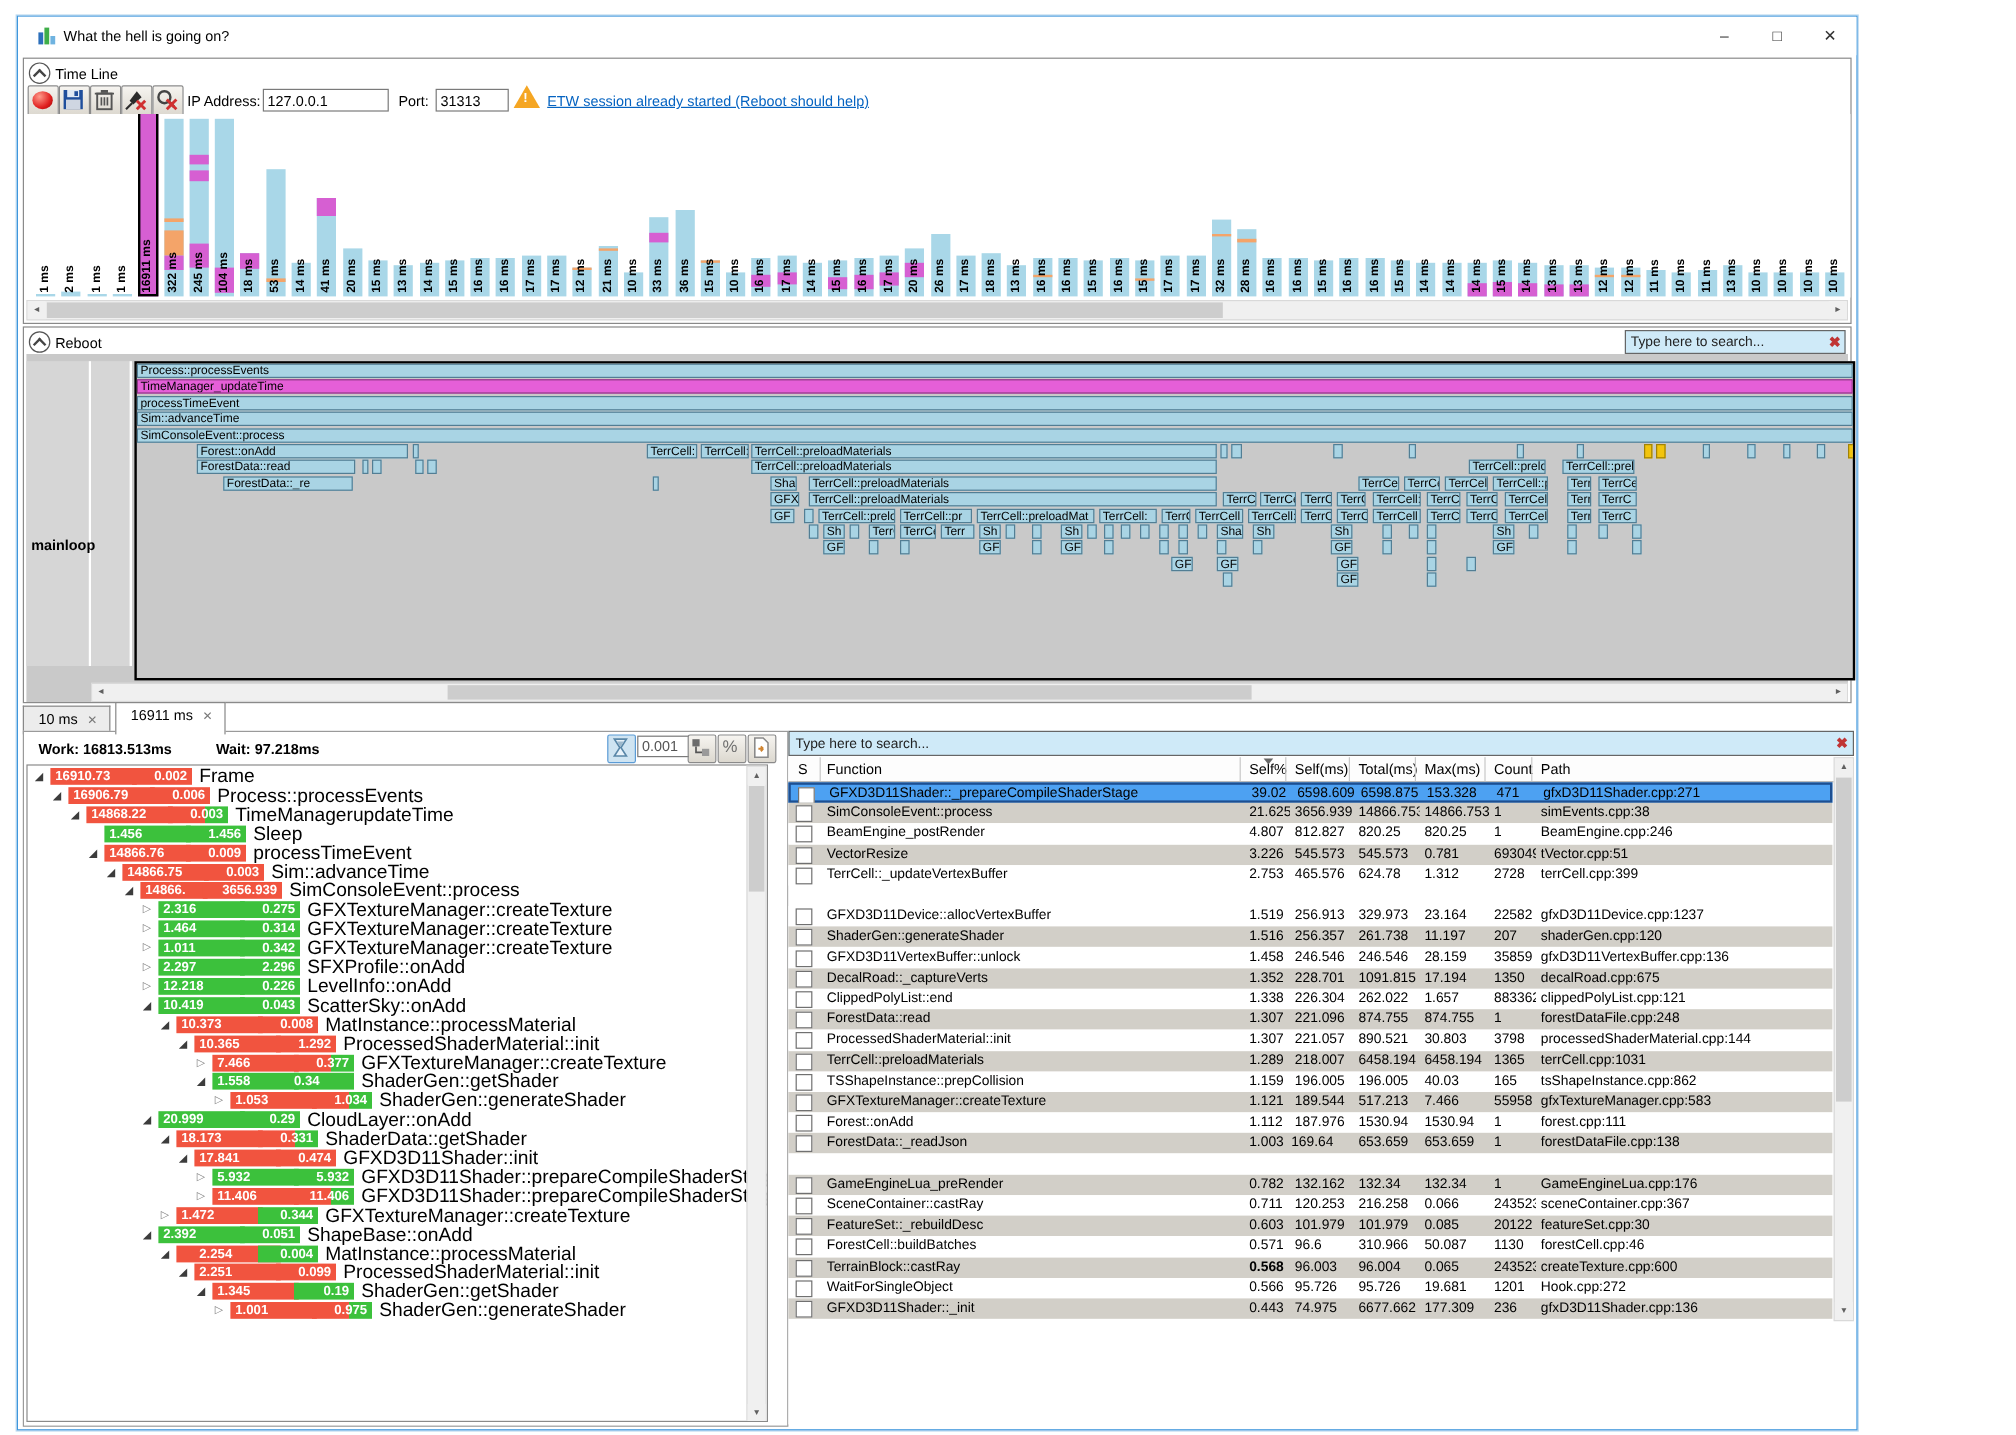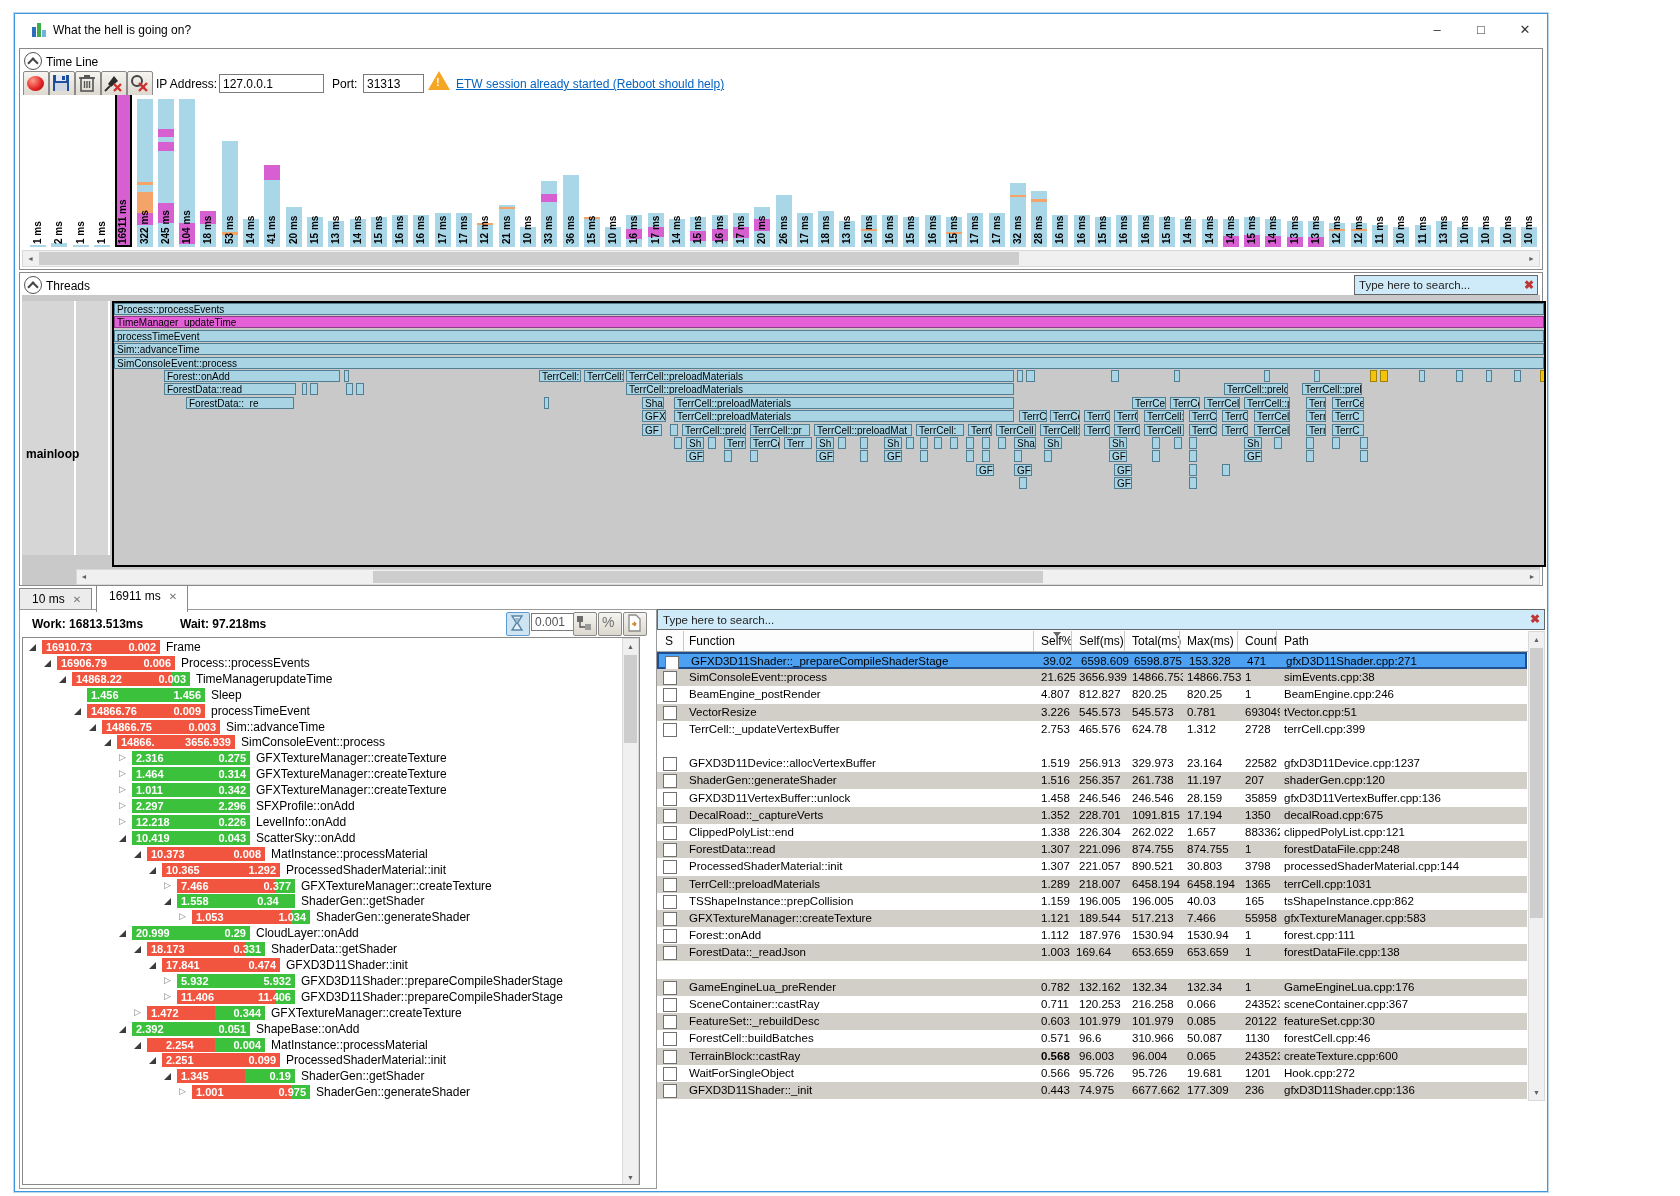--- a/index.html
+++ b/index.html
@@ -34,21 +34,21 @@
   .fseg{position:absolute;top:0;height:12px;background:#a9d4e4;border:1px solid #527e94;box-sizing:border-box;font-size:10px;line-height:11px;white-space:nowrap;overflow:hidden;padding-left:2px;color:#000;}
   .fseg.m{background:#e55fd8;border-color:#8e3a86;}
   .fseg.y{background:#f2c40d;border-color:#a08206;}
   
   .tab{position:absolute;border:1px solid #888;border-bottom:none;background:#ececec;font-size:12px;}
   .tab.active{background:#fff;z-index:3;}
   .tab .x{color:#777;font-size:10px;margin-left:8px;}
   .tarrow-open{position:absolute;width:0;height:0;border-left:7px solid transparent;border-bottom:7px solid #3c3c3c;margin-top:4px;}
   .tarrow-closed{position:absolute;font-size:9px;color:#808080;margin-top:1px;}
   .badge{position:absolute;height:14px;font-size:11px;font-weight:700;color:#fff;line-height:14px;overflow:hidden;}
-  .tlabel{position:absolute;font-size:12px;line-height:15px;white-space:nowrap;}
+  .tlabel{position:absolute;font-size:16px;line-height:15px;white-space:nowrap;}
   
   .grid-header-cell{position:absolute;top:0;height:20px;font-size:12px;line-height:20px;}
   .grid-cell{position:absolute;font-size:11.5px;line-height:17px;white-space:nowrap;overflow:hidden;}
   .cbx{position:absolute;left:6px;top:2px;width:12px;height:12px;border:1px solid #707070;background:#fff;}
   .vline{position:absolute;top:0;bottom:0;width:1px;background:#c8c8c8;}
   .search-x{position:absolute;color:#c03535;font-weight:700;font-size:12px;}
   input{outline:none;}
   input::placeholder{color:#222;opacity:1;}
 </style>
 </head>
@@ -321,21 +321,21 @@
 
     <div class="sb-track" style="left:2px;top:201px;width:1516px;height:15px;">
       <div class="sb-btn" style="left:0;top:0;width:15px;height:15px;font-size:7px;line-height:15px;">◄</div>
       <div class="sb-btn" style="right:0;top:0;width:15px;height:15px;font-size:7px;line-height:15px;">►</div>
       <div class="sb-thumb" style="left:16px;top:1px;width:980px;height:13px;"></div>
     </div>
   </div>
 
   <div class="panel" style="left:4px;top:258px;width:1522px;height:312px;">
     <div class="collapse-circle" style="left:4px;top:3px;"></div>
-    <div class="panel-title" style="left:26px;top:6px;">Threads</div>
+    <div class="panel-title" style="left:26px;top:6px;">Reboot</div>
     <div class="abs" style="right:4px;top:2px;width:182px;height:18px;background:#cfeaf8;border:1px solid #666;">
       <input style="position: absolute; left: 2px; top: 1px; width: 158px; height: 14px; border: none; background: transparent; font-size: 11.5px; font-family: &quot;Liberation Sans&quot;, sans-serif;" placeholder="Type here to search...">
       <span class="search-x" style="right:3px;top:2px;">✖</span>
     </div>
 
     <div id="flame-zone">
       <div class="thread-col" style="left:0;width:52px;"></div>
       <div class="thread-col" style="left:54px;width:32px;"></div>
       <div class="abs" style="left:4px;top:152px;font-weight:700;">mainloop</div>
       <div id="flame-box">
@@ -626,21 +626,21 @@
             </div>
             <div style="left: 0px; top: 238.5px; height: 15px; width: 100%; position: absolute;">
               <div class="tarrow-closed" style="left: 141px;">▷</div>
               <div class="badge" style="left: 154px; width: 68px; background: rgb(241, 84, 63); padding-left: 4px;">7.466</div>
               <div class="badge" style="left: 222px; width: 46px; background: linear-gradient(90deg, rgb(241, 84, 63) 0px, rgb(241, 84, 63) 62%, rgb(60, 193, 60) 62%); text-align: right; padding-right: 4px;">0.377</div>
               <div class="tlabel" style="left: 278px;">GFXTextureManager::createTexture</div>
             </div>
             <div style="left: 0px; top: 254.4px; height: 15px; width: 100%; position: absolute;">
               <div class="tarrow-open" style="left: 141px;"></div>
               <div class="badge" style="left: 154px; width: 68px; background: rgb(60, 193, 60); padding-left: 4px;">1.558</div>
-              <div class="badge" style="left: 222px; width: 46px; background: rgb(60, 193, 60); text-align: center; padding-right: 4px;">0.34</div>
+              <div class="badge" style="left: 222px; width: 46px; background: rgb(60, 193, 60); text-align: left; padding-right: 4px;">0.34</div>
               <div class="tlabel" style="left: 278px;">ShaderGen::getShader</div>
             </div>
             <div style="left: 0px; top: 270.3px; height: 15px; width: 100%; position: absolute;">
               <div class="tarrow-closed" style="left: 156px;">▷</div>
               <div class="badge" style="left: 169px; width: 68px; background: rgb(241, 84, 63); padding-left: 4px;">1.053</div>
               <div class="badge" style="left: 237px; width: 46px; background: linear-gradient(90deg, rgb(241, 84, 63) 0px, rgb(241, 84, 63) 62%, rgb(60, 193, 60) 62%); text-align: right; padding-right: 4px;">1.034</div>
               <div class="tlabel" style="left: 293px;">ShaderGen::generateShader</div>
             </div>
             <div style="left: 0px; top: 286.2px; height: 15px; width: 100%; position: absolute;">
               <div class="tarrow-open" style="left: 96px;"></div>

